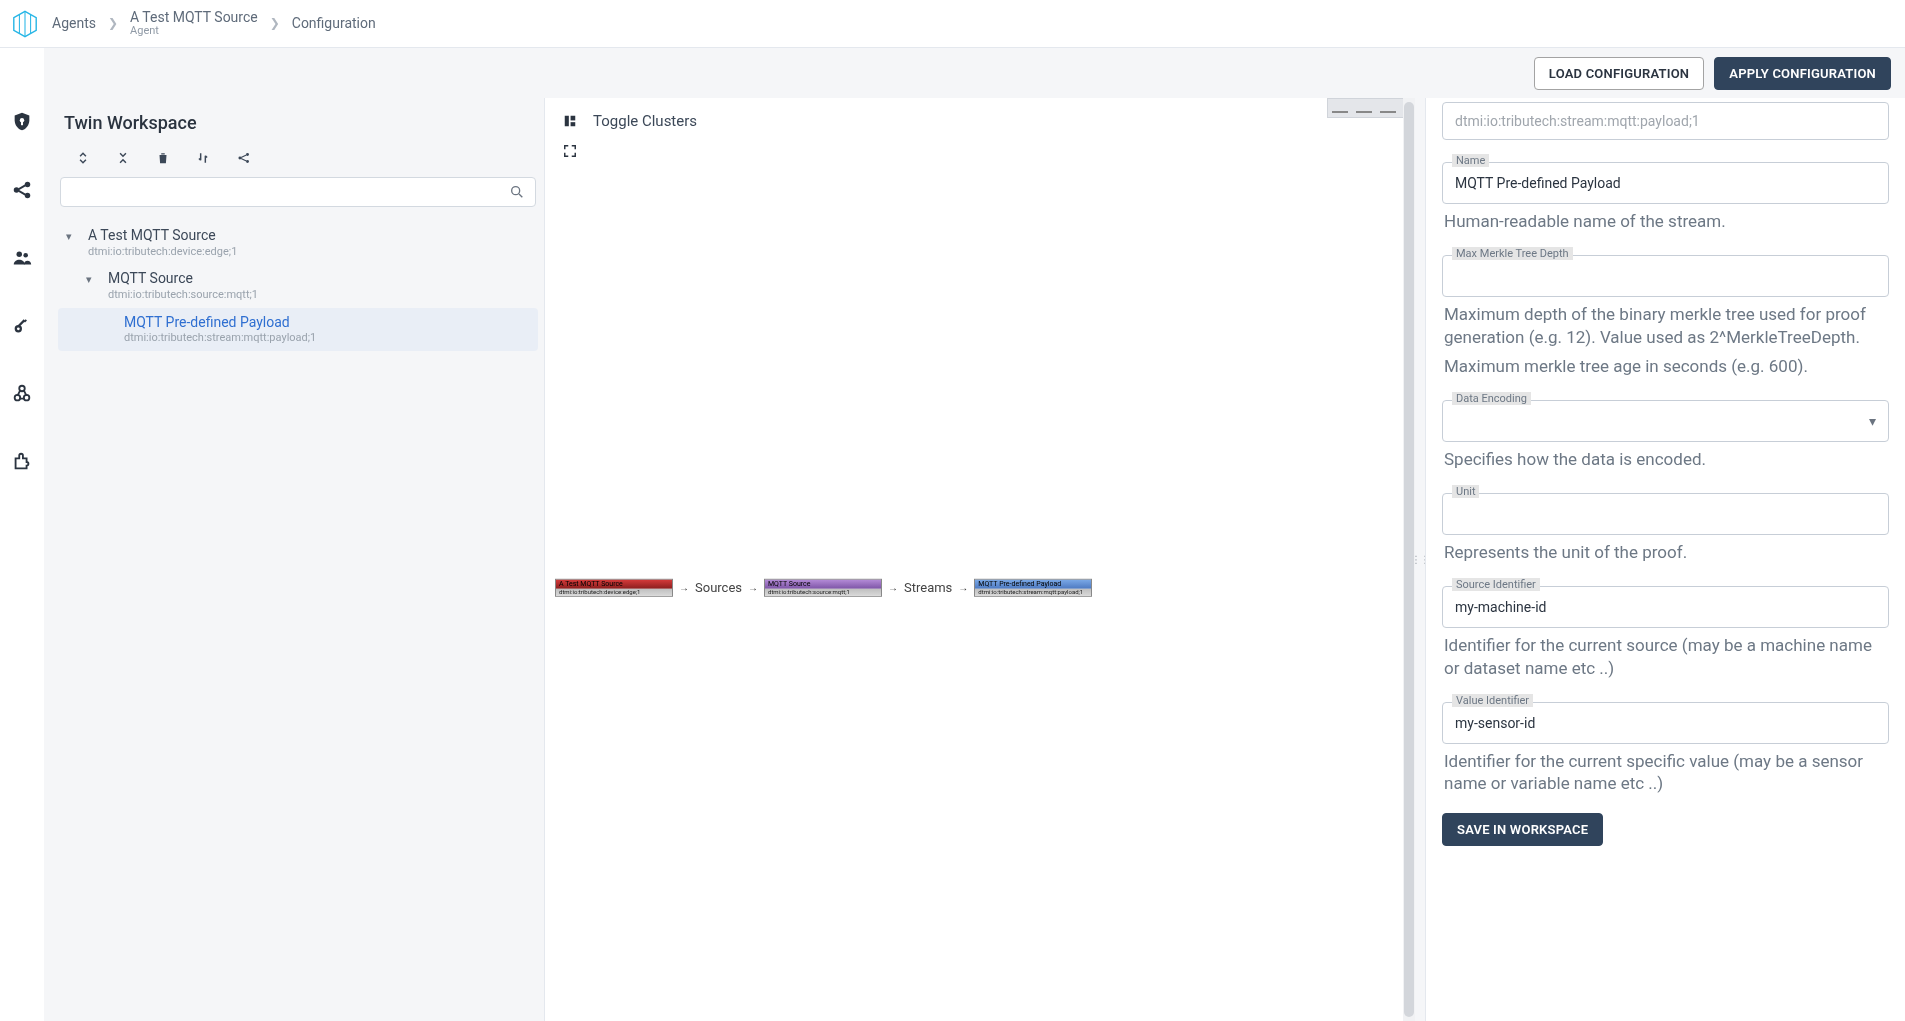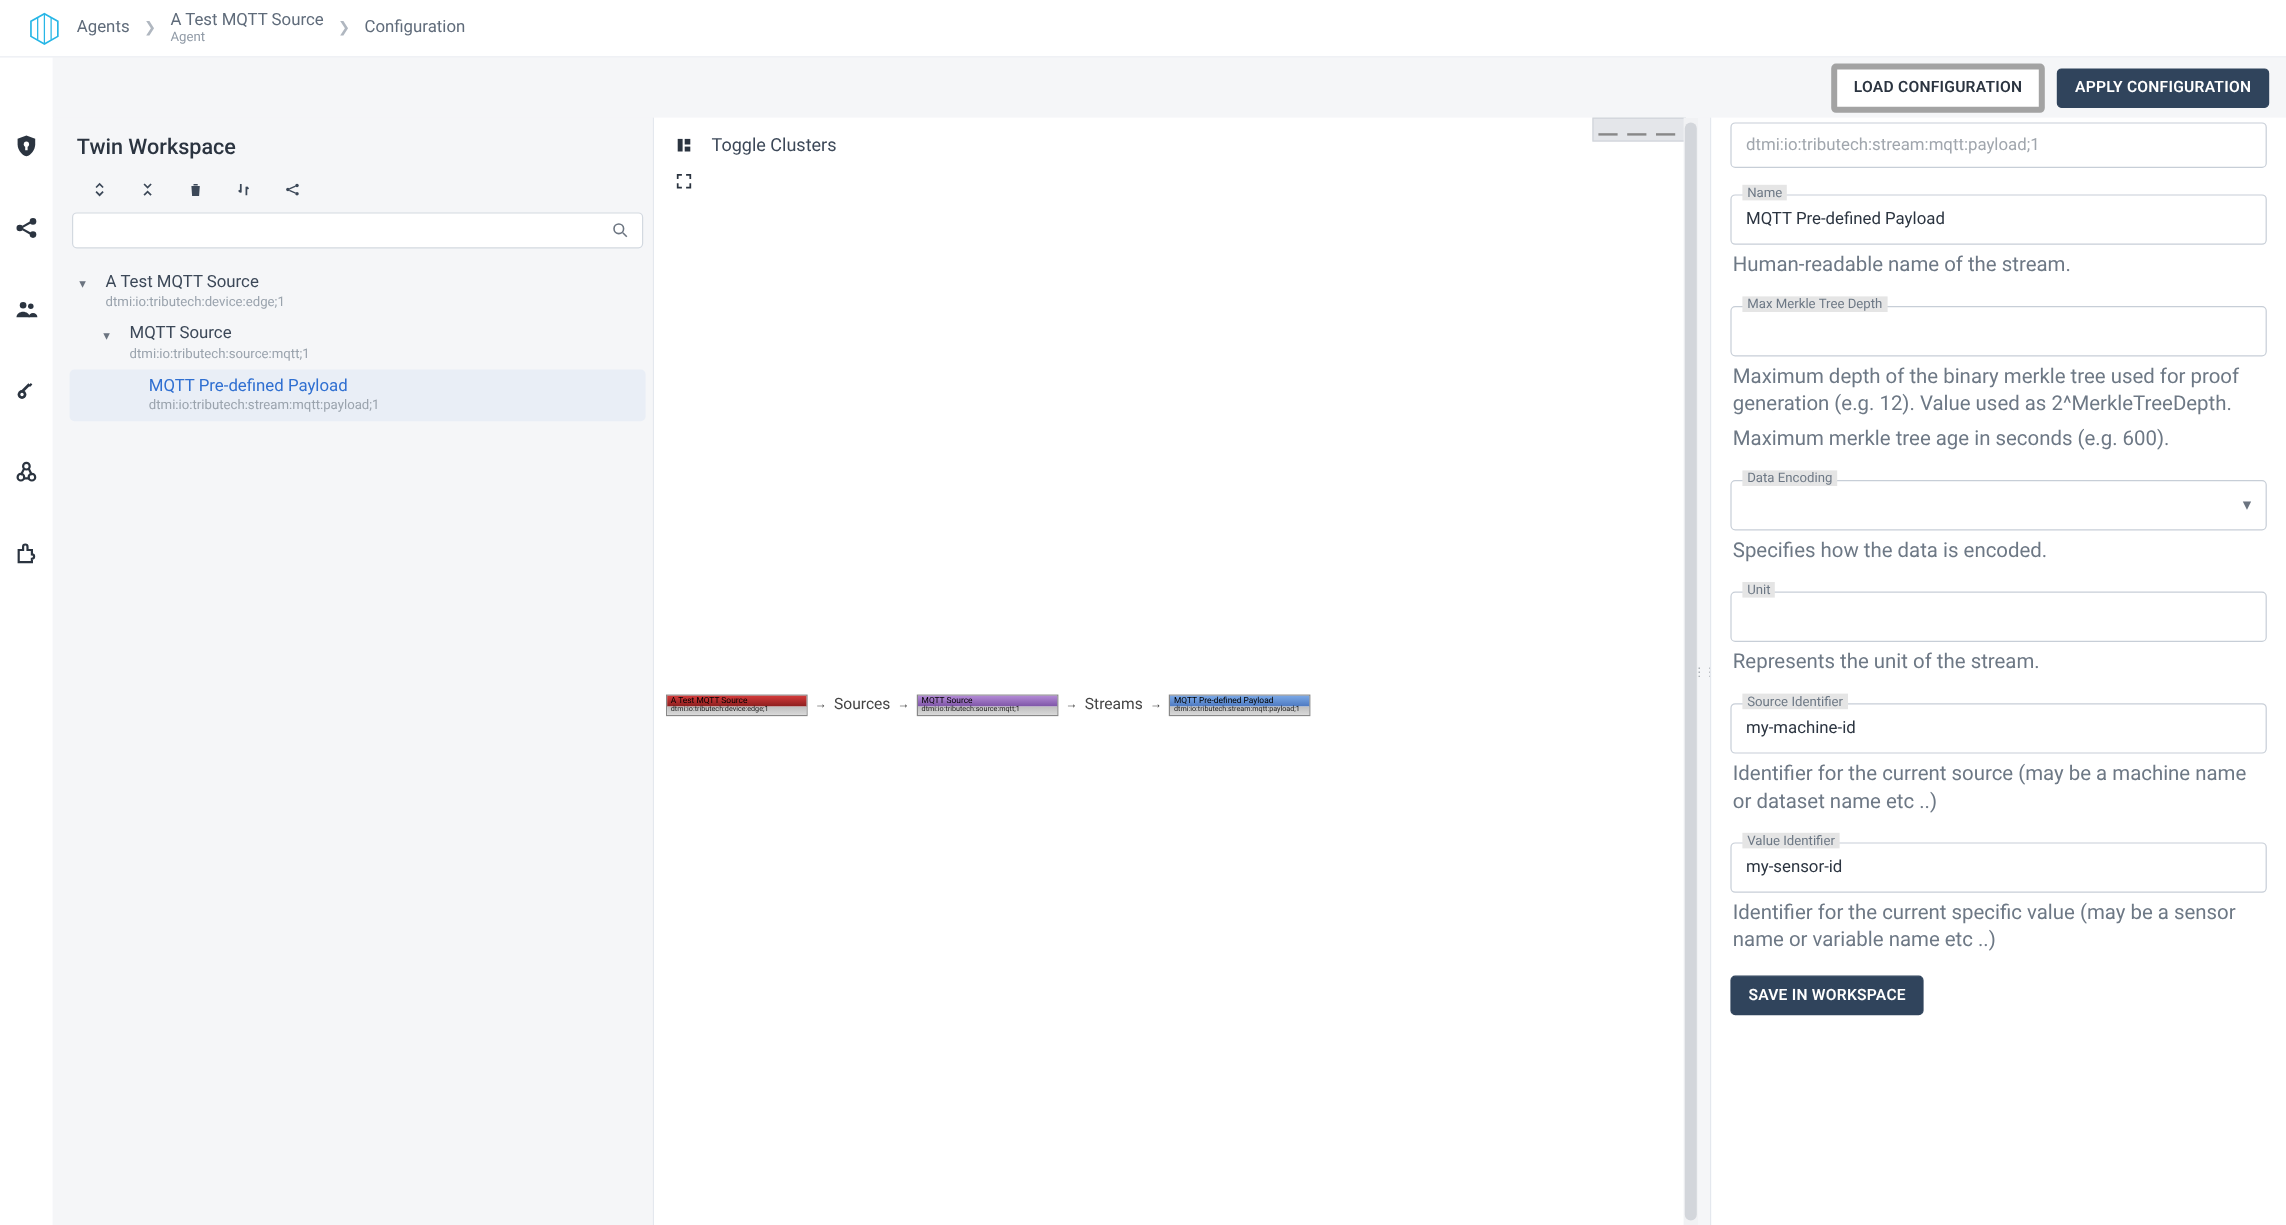--- a/index.html
+++ b/index.html
@@ -1,37 +1,37 @@
 <!DOCTYPE html>
 <html><head>
 <meta charset="utf-8">
 <style>
 * { box-sizing: border-box; margin: 0; padding: 0; font-family: -apple-system, BlinkMacSystemFont, "Segoe UI", Roboto, Arial, sans-serif; }
 html, body { height: 100%; width: 100%; background: #fff; color: #3c4858; }
 .app { display: flex; flex-direction: column; height: 100vh; width: 100vw; }
 
 
-.breadcrumb-bar { display: flex; align-items: center; height: 48px; padding: 0 22px; border-bottom: 1px solid #e4e8ee; background: #fff; gap: 12px; }
+.breadcrumb-bar { display: flex; align-items: center; height: 48px; padding: 0 10px; border-bottom: 1px solid #e4e8ee; background: #fff; gap: 12px; }
 .logo { width: 30px; height: 30px; display: flex; align-items: center; justify-content: center; }
 .crumbs { display: flex; align-items: center; gap: 12px; font-size: 14px; color: #5f6b7a; }
 .crumb { display: flex; flex-direction: column; line-height: 1.15; }
 .crumb .sub { font-size: 11px; color: #909aa6; text-align: left; }
 .crumb-link { cursor: pointer; }
 .chev { color: #b0b7c0; font-size: 12px; }
 
 
 .main { flex: 1; display: flex; min-height: 0; }
 .left-nav { width: 44px; background: #fff; border-right: 0; display: flex; flex-direction: column; align-items: center; padding-top: 60px; gap: 40px; }
 .left-nav .nav-item { width: 28px; height: 28px; display: flex; align-items: center; justify-content: center; color: #3c4858; cursor: pointer; }
 .left-nav .nav-item.active { color: #1f2b3a; }
 
 .content { flex: 1; display: flex; flex-direction: column; min-width: 0; background: #f5f6f8; }
 .toolbar { height: 50px; display: flex; align-items: center; justify-content: flex-end; gap: 10px; padding: 0 14px; background: #f5f6f8; }
 .btn { font-size: 13px; font-weight: 600; padding: 8px 14px; border-radius: 4px; cursor: pointer; letter-spacing: .2px; }
-.btn-outline { background: #fff; border: 5px solid #a3a3a3; color: #2b3440; }
+.btn-outline { background: #fff; border: 1px solid #a3a3a3; color: #2b3440; }
 .btn-primary { background: #30445c; border: 1px solid #30445c; color: #fff; }
 
 .panes { flex: 1; display: flex; min-height: 0; }
 
 
 .workspace { width: 500px; background: #f5f6f8; display: flex; flex-direction: column; padding: 0 0 0 12px; }
 .workspace h2 { font-size: 18px; font-weight: 500; padding: 14px 8px 10px 8px; color: #2b3440; }
 .ws-toolbar { display: flex; gap: 26px; padding: 8px 8px 12px 20px; color: #4a5460; }
 .ws-toolbar span { cursor: pointer; }
 .search-wrap { padding: 0 8px 10px 4px; }
@@ -316,21 +316,21 @@
               <span></span>
               <span style="color:#6b7480;">▾</span>
             </div>
           </div>
           <div class="help">Specifies how the data is encoded.</div>
 
           <div class="field">
             <label>Unit</label>
             <input class="control" value="" style="">
           </div>
-          <div class="help">Represents the unit of the stream.</div>
+          <div class="help">Represents the unit of the proof.</div>
 
           <div class="field">
             <label>Source Identifier</label>
             <input class="control" value="my-machine-id" style="">
           </div>
           <div class="help">Identifier for the current source (may be a machine name or dataset name etc ..)</div>
 
           <div class="field">
             <label>Value Identifier</label>
             <input class="control" value="my-sensor-id" style="">

